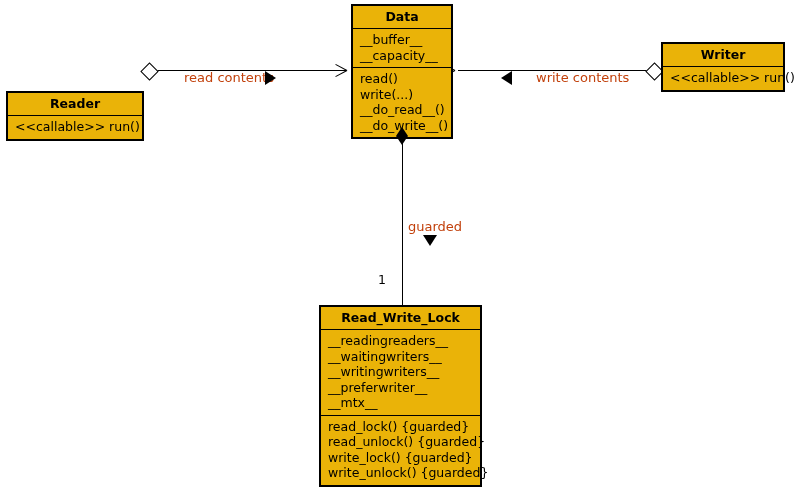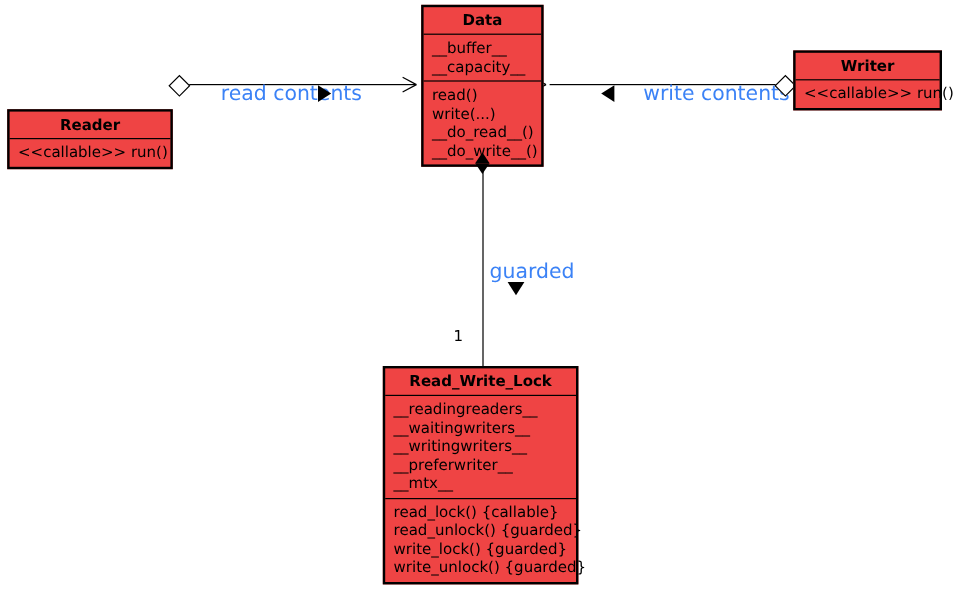--- a/index.html
+++ b/index.html
@@ -15,21 +15,21 @@
     width: 805px;
     height: 492px;
     background: #ffffff;
     overflow: hidden;
   }
   
   .uml-class {
     position: absolute;
     box-sizing: border-box;
     border: 2px solid #000000;
-    background: #ef4444;
+    background: #eab308;
     z-index: 5;
   }
   .uml-title {
     font-size: 12.5px;
     font-weight: bold;
     text-align: center;
     color: #000000;
     padding: 3px 6px 4px 6px;
     line-height: 15px;
     white-space: nowrap;
@@ -142,22 +142,22 @@
     width: 0; height: 0;
     border-left: 7.5px solid transparent;
     border-right: 7.5px solid transparent;
     border-top: 11px solid #000000;
     z-index: 3;
   }
 
   
   .edge-label {
     position: absolute;
-    font-size: 17px;
-    color: #3b82f6;
+    font-size: 13px;
+    color: #c2410c;
     white-space: nowrap;
     line-height: 14px;
     z-index: 3;
   }
   .mult-label {
     position: absolute;
     font-size: 12.5px;
     color: #000000;
     white-space: nowrap;
     z-index: 3;
@@ -229,20 +229,20 @@
     <div class="uml-divider"></div>
     <div class="uml-compartment">
       <div class="uml-member">__readingreaders__</div>
       <div class="uml-member">__waitingwriters__</div>
       <div class="uml-member">__writingwriters__</div>
       <div class="uml-member">__preferwriter__</div>
       <div class="uml-member">__mtx__</div>
     </div>
     <div class="uml-divider"></div>
     <div class="uml-compartment">
-      <div class="uml-member">read_lock() {callable}</div>
+      <div class="uml-member">read_lock() {guarded}</div>
       <div class="uml-member">read_unlock() {guarded}</div>
       <div class="uml-member">write_lock() {guarded}</div>
       <div class="uml-member">write_unlock() {guarded}</div>
     </div>
   </div>
 
 </div>
 
 </body></html>

